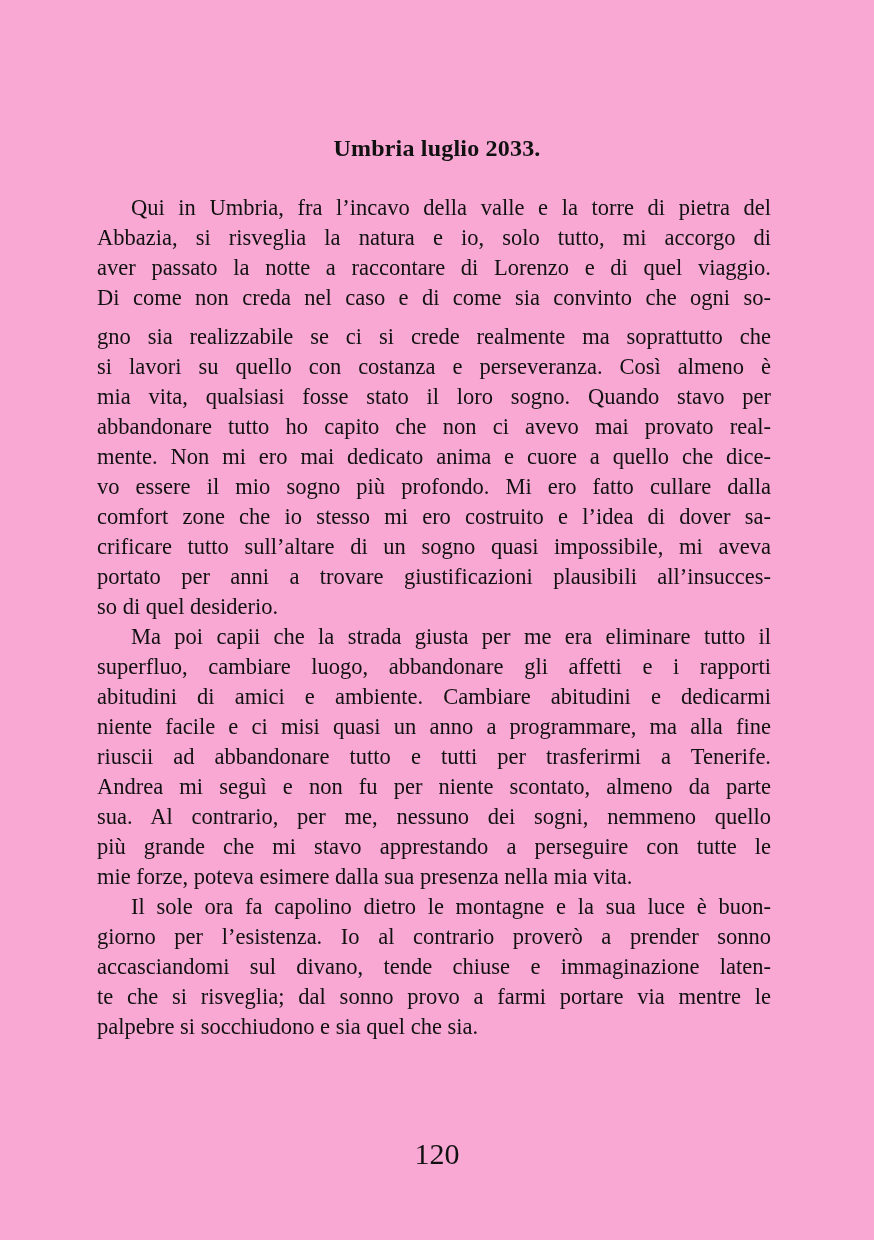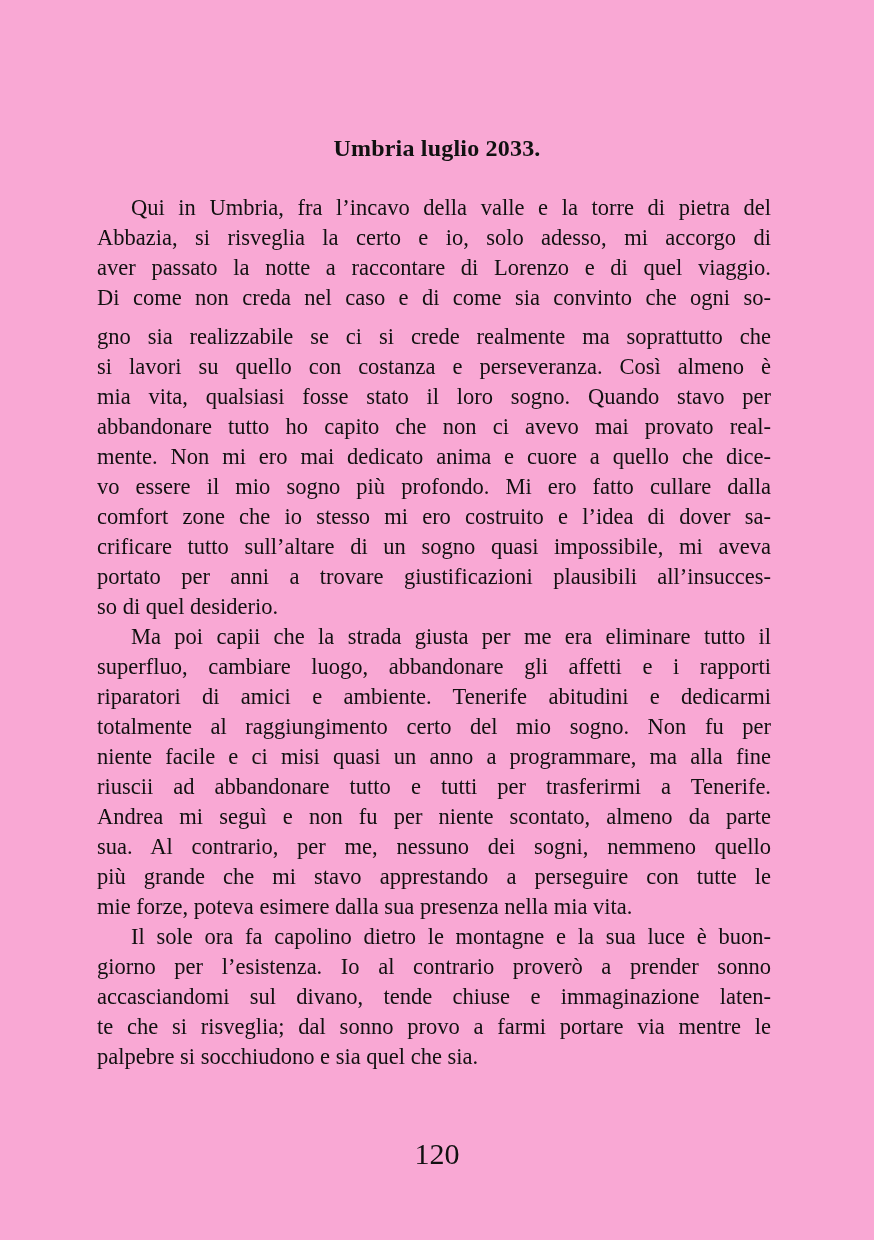--- a/index.html
+++ b/index.html
@@ -66,39 +66,38 @@
   </style>
 </head>
 <body>
 
 <div class="page">
   <h1 class="title" style="margin:0;">Umbria luglio 2033.</h1>
 
   <div class="body-text">
     <div>
       <span class="line indent" style="white-space: normal;">Qui in Umbria, fra l’incavo della valle e la torre di pietra del</span>
-      <span class="line" style="white-space: normal;">Abbazia, si risveglia la certo e io, solo adesso, mi accorgo di</span>
+      <span class="line" style="white-space: normal;">Abbazia, si risveglia la natura e io, solo tutto, mi accorgo di</span>
       <span class="line" style="white-space: normal;">aver passato la notte a raccontare di Lorenzo e di quel viaggio.</span>
       <span class="line" style="white-space: normal;">Di come non creda nel caso e di come sia convinto che ogni so-</span>
       <span class="line" style="white-space: normal; margin-top: 9px;">gno sia realizzabile se ci si crede realmente ma soprattutto che</span>
       <span class="line" style="white-space: normal;">si lavori su quello con costanza e perseveranza. Così almeno è</span>
       <span class="line" style="white-space: normal;">mia vita, qualsiasi fosse stato il loro sogno. Quando stavo per</span>
       <span class="line" style="white-space: normal;">abbandonare tutto ho capito che non ci avevo mai provato real-</span>
       <span class="line" style="white-space: normal;">mente. Non mi ero mai dedicato anima e cuore a quello che dice-</span>
       <span class="line" style="white-space: normal;">vo essere il mio sogno più profondo. Mi ero fatto cullare dalla</span>
       <span class="line" style="white-space: normal;">comfort zone che io stesso mi ero costruito e l’idea di dover sa-</span>
       <span class="line" style="white-space: normal;">crificare tutto sull’altare di un sogno quasi impossibile, mi aveva</span>
       <span class="line" style="white-space: normal;">portato per anni a trovare giustificazioni plausibili all’insucces-</span>
       <span class="line last" style="white-space: normal;">so di quel desiderio.</span>
     </div>
     <div>
       <span class="line indent" style="white-space: normal;">Ma poi capii che la strada giusta per me era eliminare tutto il</span>
       <span class="line" style="white-space: normal;">superfluo, cambiare luogo, abbandonare gli affetti e i rapporti</span>
-      <span class="line" style="white-space: normal;">riparatori di amici e ambiente. Tenerife abitudini e dedicarmi</span>
-      <span class="line" style="white-space: normal;">totalmente al raggiungimento certo del mio sogno. Non fu per</span>
+      <span class="line" style="white-space: normal;">abitudini di amici e ambiente. Cambiare abitudini e dedicarmi</span>
       <span class="line" style="white-space: normal;">niente facile e ci misi quasi un anno a programmare, ma alla fine</span>
       <span class="line" style="white-space: normal;">riuscii ad abbandonare tutto e tutti per trasferirmi a Tenerife.</span>
       <span class="line" style="white-space: normal;">Andrea mi seguì e non fu per niente scontato, almeno da parte</span>
       <span class="line" style="white-space: normal;">sua. Al contrario, per me, nessuno dei sogni, nemmeno quello</span>
       <span class="line" style="white-space: normal;">più grande che mi stavo apprestando a perseguire con tutte le</span>
       <span class="line last" style="white-space: normal;">mie forze, poteva esimere dalla sua presenza nella mia vita.</span>
     </div>
     <div>
       <span class="line indent" style="white-space: normal;">Il sole ora fa capolino dietro le montagne e la sua luce è buon-</span>
       <span class="line" style="white-space: normal;">giorno per l’esistenza. Io al contrario proverò a prender sonno</span>

